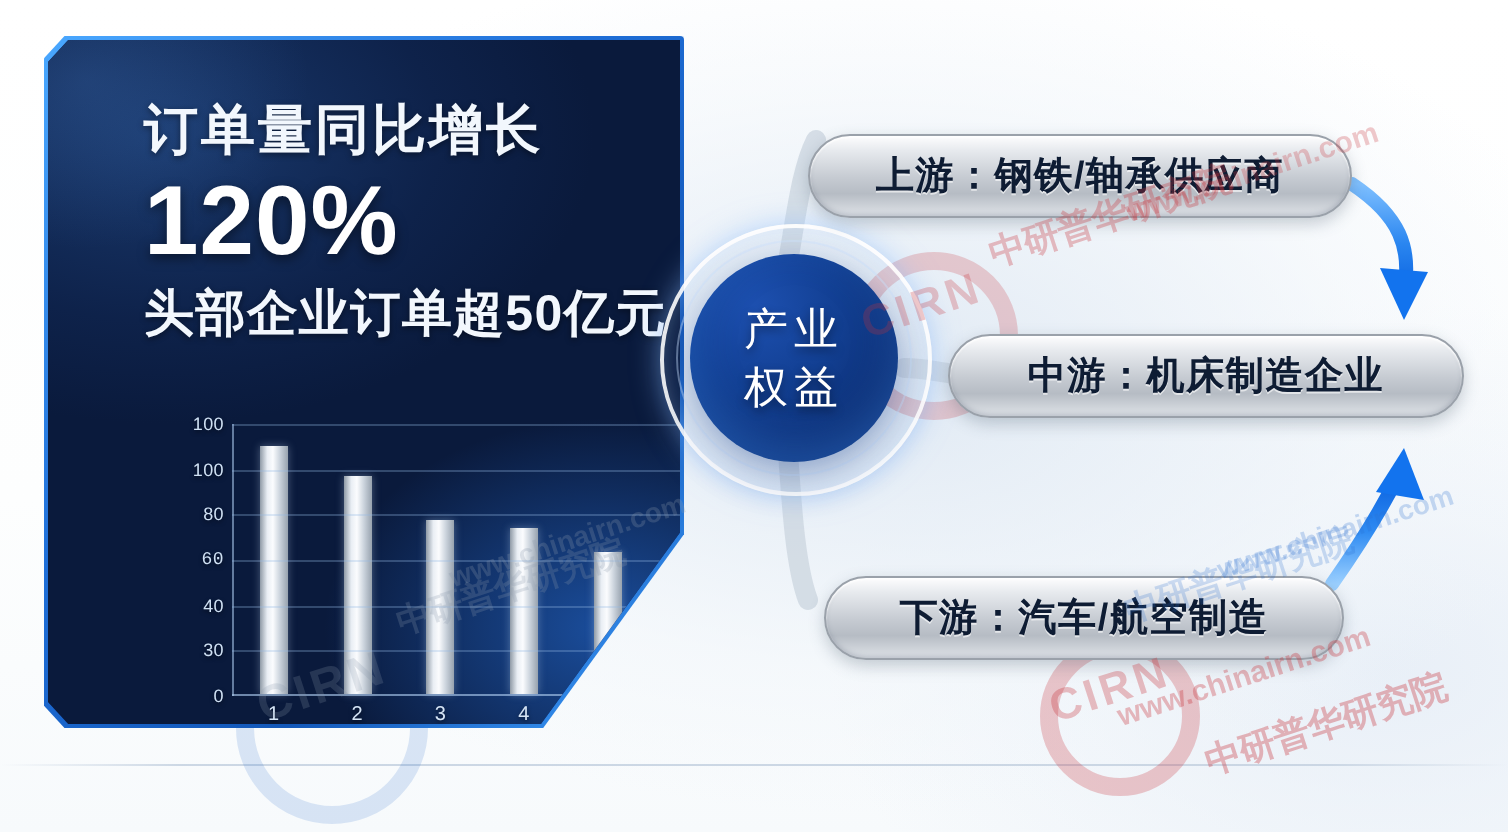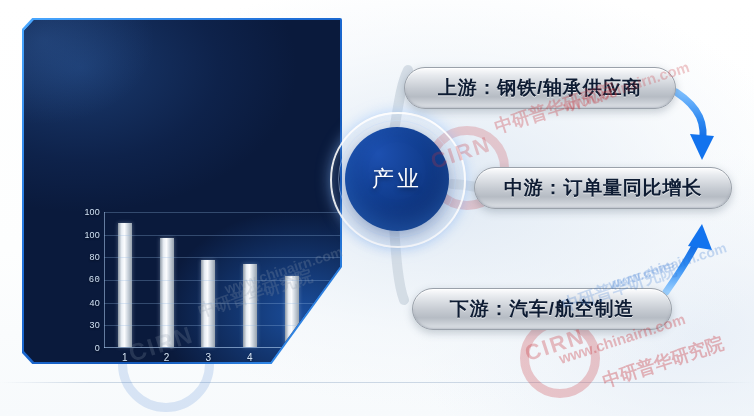--- a/index.html
+++ b/index.html
@@ -58,21 +58,21 @@
   .h-big{
     font-size:49px;font-weight:700;color:#ffffff;letter-spacing:.5px;
     line-height:1.05;margin-top:4px;text-shadow:0 2px 6px rgba(0,0,0,.5);
   }
   .h-line3{
     font-size:25px;font-weight:700;color:#f2f7fd;letter-spacing:.8px;
     line-height:1.2;margin-top:5px;text-shadow:0 1px 3px rgba(0,0,0,.45);
   }
 
   
-  .chart{position:absolute;left:50px;top:192px;width:286px;height:150px;}
+  .chart{position:absolute;left:62px;top:192px;width:286px;height:150px;}
   .axis-labels{position:absolute;left:0;top:0;width:26px;height:136px;}
   .ytick{
     position:absolute;right:0;transform:translateY(-50%);
     font-size:9px;color:#cfe0f3;text-align:right;letter-spacing:.2px;
     text-shadow:0 1px 2px rgba(0,0,0,.5);
   }
   .plot{position:absolute;left:30px;top:0;right:0;height:136px;}
   .gridline{
     position:absolute;left:0;right:6px;height:1px;
     background:rgba(150,185,230,.30);
@@ -154,20 +154,25 @@
 
   <div class="wm-ring" style="left:118px;top:316px;width:78px;height:78px;border:9px solid #2a6fd0;opacity:.16;"></div>
   <div class="wm-ring" style="left:130px;top:120px;width:62px;height:62px;border:8px solid #c8323a;opacity:.10;"></div>
   <div class="wm-ring" style="left:425px;top:126px;width:66px;height:66px;border:9px solid #c8323a;opacity:.22;"></div>
   <div class="wm-ring" style="left:520px;top:318px;width:62px;height:62px;border:9px solid #c8323a;opacity:.26;"></div>
 
   <div class="card-glow"></div>
   <div class="card">
     <div class="card-sheen"></div>
 
+    <div class="headline">
+      <div class="h-line1">订单量同比增长</div>
+      <div class="h-big">120%</div>
+      <div class="h-line3">头部企业订单超50亿元</div>
+    </div>
 
     <div class="chart">
       <div class="axis-labels">
           <div class="ytick" style="top: 0px;">100</div>
           <div class="ytick" style="top: 22.6667px;">100</div>
           <div class="ytick" style="top: 45.3333px; padding-left: 20px;">80</div>
           <div class="ytick" style="top: 68px; font-family: Liberation Mono, monospace;">60</div>
           <div class="ytick" style="top: 90.6667px;">40</div>
           <div class="ytick" style="top: 113.333px;">30</div>
           <div class="ytick" style="top: 136px;">0</div>
@@ -237,27 +242,28 @@
     <path d="M702,160 L690,134 L714,136 Z" fill="#1273ee"></path>
 
     <path d="M666,292 C680,272 690,256 698,240" fill="none" stroke="url(#agrad2)" stroke-width="7" stroke-linecap="round"></path>
     <path d="M702,224 L712,250 L688,246 Z" fill="#1273ee"></path>
   </svg>
 
   <div class="hub-ring"></div>
   <div class="hub-ring2"></div>
   <div class="hub">
     <div class="hub-t">产业</div>
+    <div class="hub-t">权益</div>
   </div>
 
   <div class="pill pill-up">
     <span>上游：钢铁/轴承供应商</span>
   </div>
   <div class="pill pill-mid">
-    <span>中游：订单量同比增长</span>
+    <span>中游：机床制造企业</span>
   </div>
   <div class="pill pill-down">
     <span>下游：汽车/航空制造</span>
   </div>
 
   <div class="wm wm-red" style="left:560px;top:78px;font-size:15px;transform:rotate(-18deg);opacity:.26;">www.chinairn.com</div>
   <div class="wm wm-red" style="left:492px;top:96px;font-size:18px;transform:rotate(-18deg);opacity:.30;">中研普华研究院</div>
 
   <div class="wm wm-grey" style="left:222px;top:262px;font-size:14px;transform:rotate(-18deg);opacity:.26;">www.chinairn.com</div>
   <div class="wm wm-grey" style="left:196px;top:282px;font-size:17px;transform:rotate(-18deg);opacity:.24;">中研普华研究院</div>

